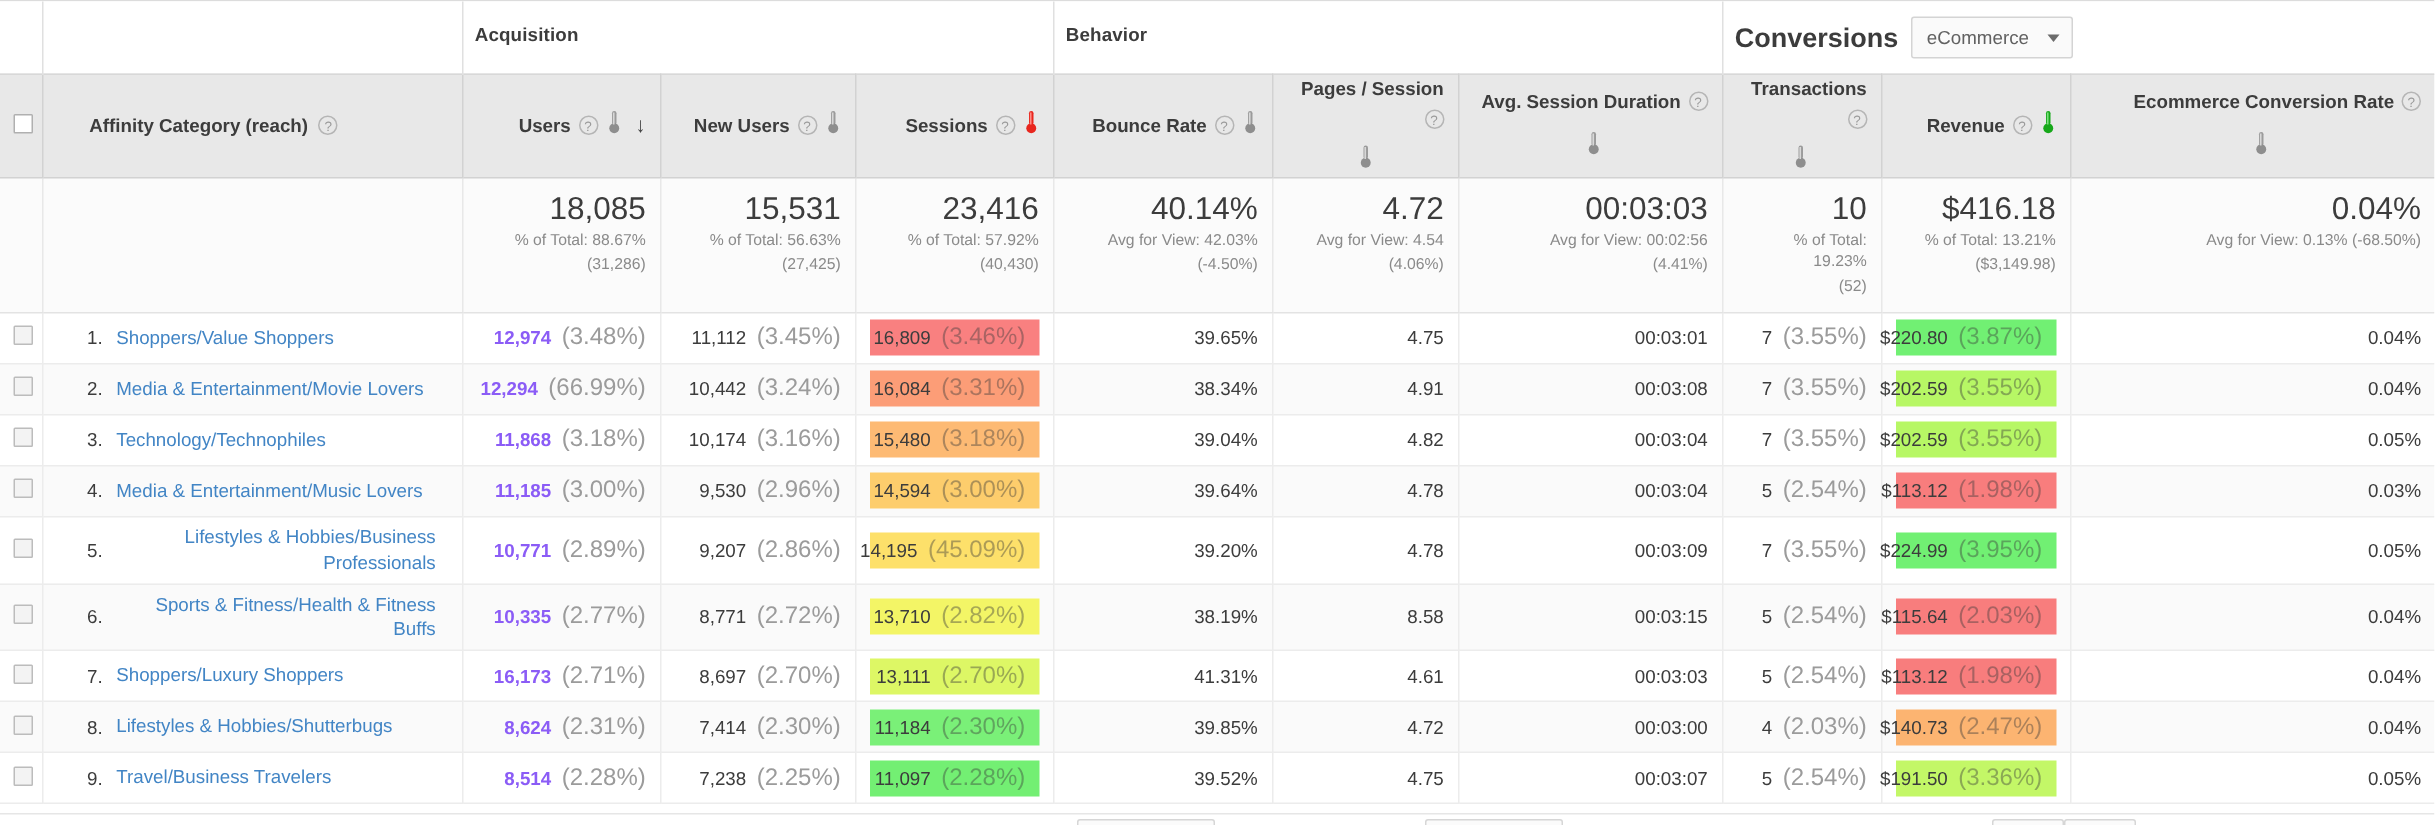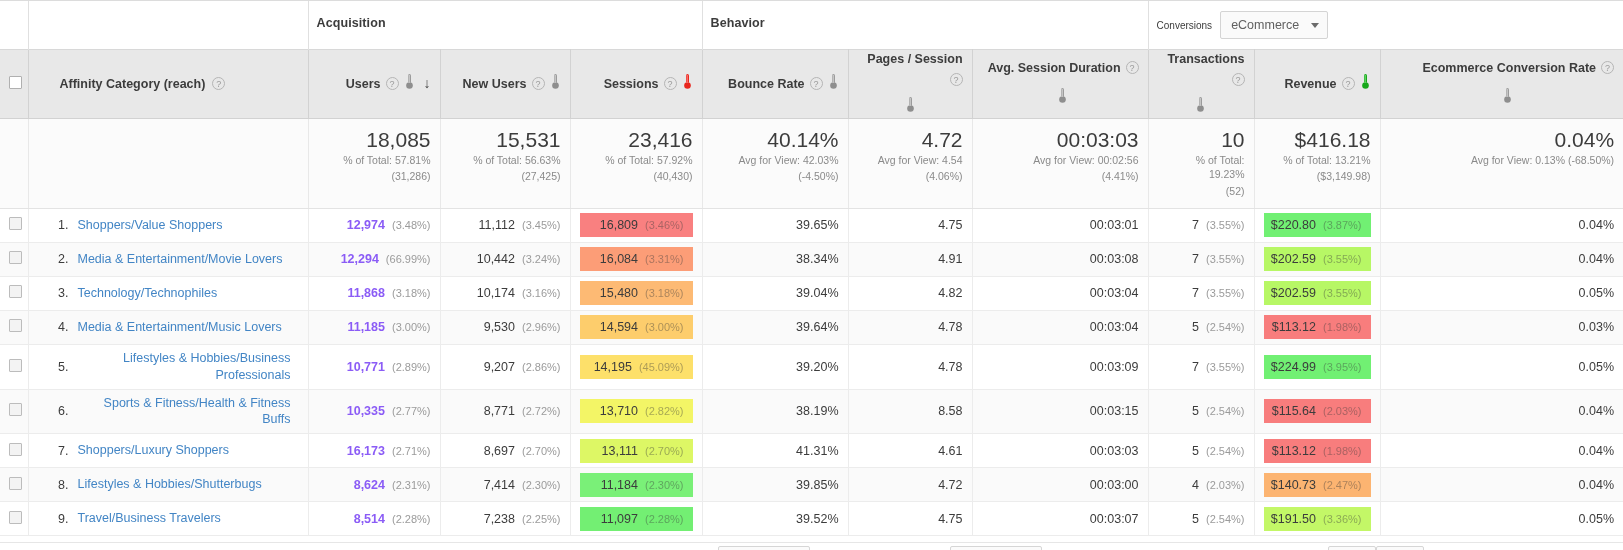--- a/index.html
+++ b/index.html
@@ -39,21 +39,21 @@
     padding: 15px 0 0 8px;
     letter-spacing: .1px;
   }
   .conv-wrap {
     display: flex;
     align-items: center;
     padding: 10px 0 0 8px;
     gap: 8px;
   }
   .conv-label {
-    font-size: 10px; font-weight: normal; color: #3c3c3c;
+    font-size: 18px; font-weight: bold; color: #3c3c3c;
   }
   .conv-select {
     display: inline-flex; align-items: center; gap: 10px;
     border: 1px solid #d4d4d4;
     border-radius: 2px;
     background: #fafafa;
     padding: 4px 8px 4px 10px;
     height: 28px;
     color: #616161;
     font-size: 12.5px;
@@ -154,21 +154,21 @@
     color: #3c3c3c; font-size: 12.5px;
     padding-right: 9px;
   }
   .dimlink {
     color: #4285c5; font-size: 12.5px;
     text-decoration: none; line-height: 1.35;
     cursor: pointer;
   }
 
   .num { font-weight: bold; color: #8b5cf6; }
-  .pct { color: #9b9b9b; font-size: 11px; margin-left: 7px; font-weight: normal; }
+  .pct { color: #9b9b9b; font-size: 16px; margin-left: 7px; font-weight: normal; }
   .plain { color: #3c3c3c; font-weight: normal; }
 
   td.heat { padding: 0; }
   .heatbox {
     display: flex; align-items: center; justify-content: flex-end;
     height: 24px;
     padding: 0 9px;
     margin: 1px 0;
   }
   .heatbox .pct { color: rgba(60,60,60,.42); }
@@ -384,21 +384,21 @@
         </div>
       </th>
     </tr>
 
     <tr class="sum-row">
       <td class="sum-check"></td>
       <td class="sum-dim"></td>
 
       <td class="sum-users">
         <div class="sum-big">18,085</div>
-        <div class="sum-sub">% of Total: 57.81%</div>
+        <div class="sum-sub">% of Total: 88.67%</div>
         <div class="sum-sub">(31,286)</div>
       </td>
       <td>
         <div class="sum-big">15,531</div>
         <div class="sum-sub">% of Total: 56.63%</div>
         <div class="sum-sub">(27,425)</div>
       </td>
       <td>
         <div class="sum-big">23,416</div>
         <div class="sum-sub">% of Total: 57.92%</div>

